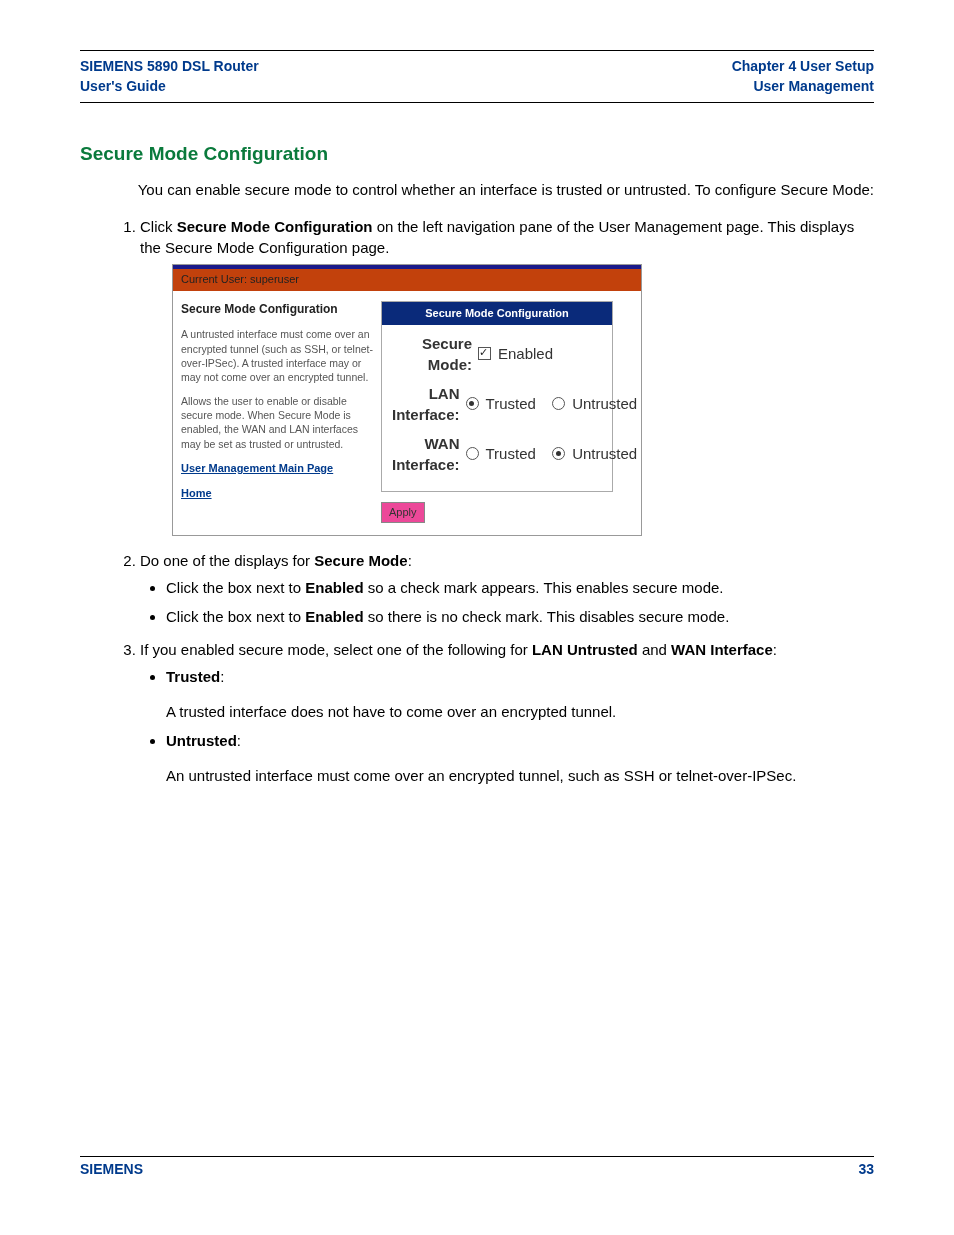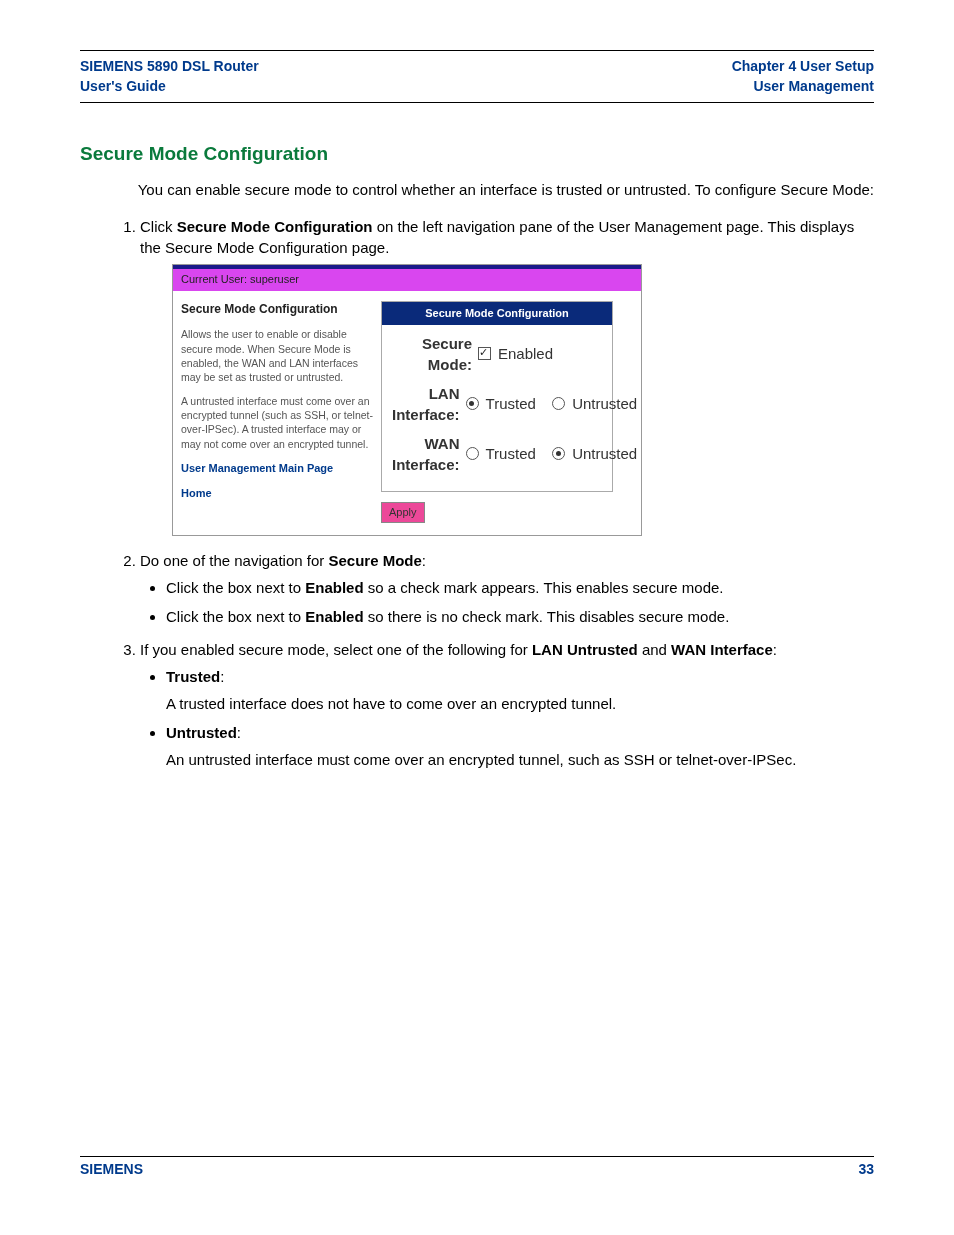--- a/index.html
+++ b/index.html
@@ -59,39 +59,39 @@
   }
   ul.bullets {
     margin: 6px 0 0 0;
     padding-left: 26px;
     list-style: disc;
   }
   ul.bullets > li {
     margin-bottom: 8px;
   }
   .sub-desc {
-    margin-top: 6px;
+    margin-top: 14px;
   }
   b { font-weight: bold; }
 
   
   .shot {
     width: 468px;
     margin: 6px 0 14px 32px;
     border: 1px solid #999;
     font-family: Verdana, Arial, sans-serif;
     font-size: 11px;
     color: #3a3a3a;
   }
   .shot-topbar {
     background: #1a1a8a;
     height: 4px;
   }
   .shot-goldbar {
-    background: #d946ef;
+    background: #c2410c;
     color: #222;
     font-size: 11px;
     padding: 3px 8px;
   }
   .shot-body {
     display: flex;
     background: #fff;
     padding: 10px 8px 12px 8px;
   }
   .shot-left {
@@ -106,20 +106,21 @@
     margin-bottom: 10px;
   }
   .shot-left p {
     margin: 0 0 10px 0;
     font-size: 10.5px;
     line-height: 1.35;
     color: #555;
   }
   .shot-link {
     color: #003a8c;
+    text-decoration: underline;
     font-weight: bold;
     font-size: 11px;
     display: block;
     margin-top: 10px;
   }
   .shot-right {
     flex: 1;
   }
   .shot-panel {
     border: 1px solid #aaa;
@@ -233,22 +234,22 @@
   <ol class="steps">
     <li>
       <span>Click </span><b>Secure Mode Configuration</b><span> on the left navigation pane of the User Management page. This displays the Secure Mode Configuration page.</span>
 
       <div class="shot">
         <div class="shot-topbar"></div>
         <div class="shot-goldbar">Current User: superuser</div>
         <div class="shot-body">
           <div class="shot-left">
             <div class="shot-left-title">Secure Mode Configuration</div>
+            <p>A untrusted interface must come over an encrypted tunnel (such as SSH, or telnet-over-IPSec). A trusted interface may or may not come over an encrypted tunnel.</p>
             <p>Allows the user to enable or disable secure mode. When Secure Mode is enabled, the WAN and LAN interfaces may be set as trusted or untrusted.</p>
-            <p>A untrusted interface must come over an encrypted tunnel (such as SSH, or telnet-over-IPSec). A trusted interface may or may not come over an encrypted tunnel.</p>
             <span class="shot-link">User Management Main Page</span>
             <span class="shot-link">Home</span>
           </div>
           <div class="shot-right">
             <div class="shot-panel">
               <div class="shot-panel-title">Secure Mode Configuration</div>
               <div class="shot-panel-body">
                 <div class="shot-row">
                   <span class="lbl">Secure Mode:</span>
                   <span class="opts">
@@ -278,21 +279,21 @@
                 </div>
               </div>
             </div>
             <span class="shot-apply">Apply</span>
           </div>
         </div>
       </div>
     </li>
 
     <li>
-      <span>Do one of the navigation for </span><b>Secure Mode</b><span>:</span>
+      <span>Do one of the displays for </span><b>Secure Mode</b><span>:</span>
       <ul class="bullets">
         <li>
           <span>Click the box next to </span><b>Enabled</b><span> so a check mark appears. This enables secure mode.</span>
         </li>
         <li>
           <span>Click the box next to </span><b>Enabled</b><span> so there is no check mark. This disables secure mode.</span>
         </li>
       </ul>
     </li>
 

